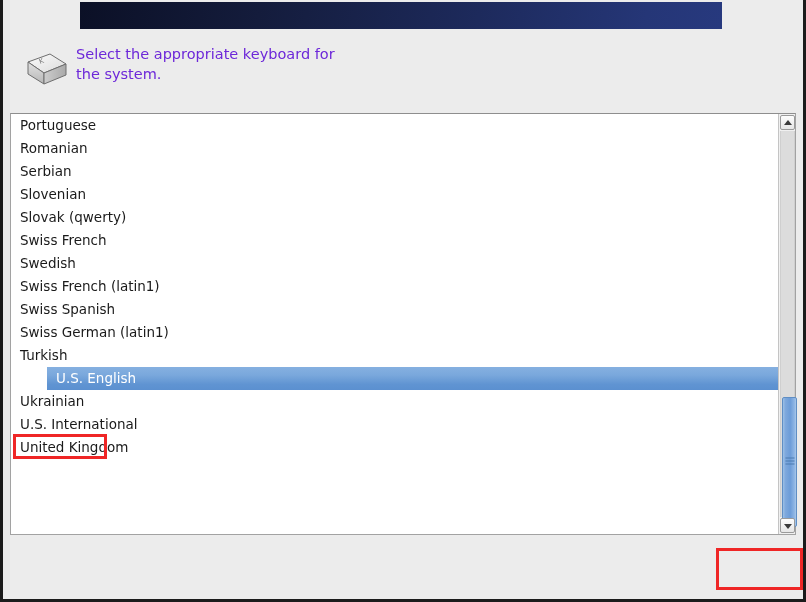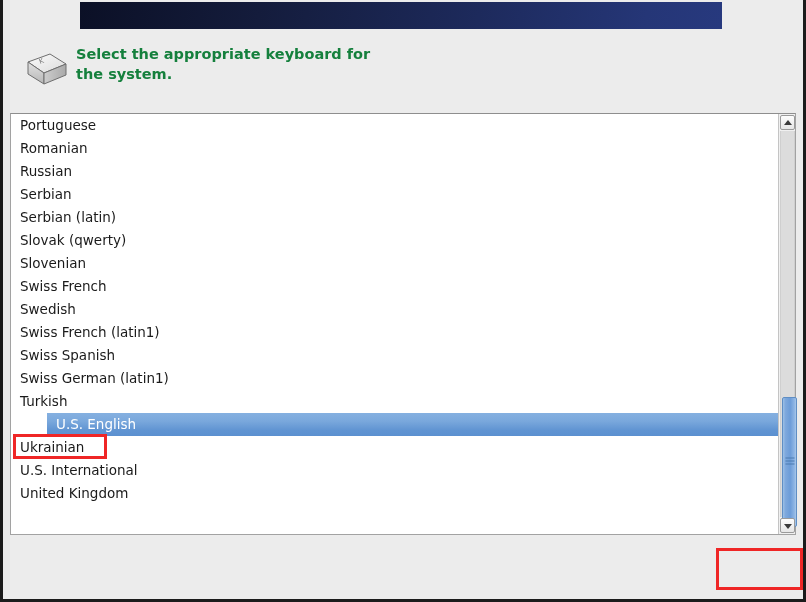--- a/index.html
+++ b/index.html
@@ -68,23 +68,22 @@
     width: 52px;
     height: 42px;
   }
   .instruction-text {
     position: absolute;
     left: 62px;
     top: 0px;
     width: 420px;
     font-size: 14.5px;
     line-height: 20px;
-    color: #15803d;
+    color: #6d28d9;
     white-space: pre-line;
-    font-weight: bold;
   }
 
   
   .listbox {
     position: absolute;
     left: 10px;
     top: 113px;
     width: 786px;
     height: 422px;
     box-sizing: border-box;
@@ -257,25 +256,23 @@
       </svg>
     </div>
     <div class="instruction-text">Select the appropriate keyboard for
 the system.</div>
   </div>
 
   <div class="listbox">
     <div class="list-items" id="list-items">
         <div class="list-row">Portuguese</div>
         <div class="list-row">Romanian</div>
-        <div class="list-row">Russian</div>
         <div class="list-row">Serbian</div>
-        <div class="list-row">Serbian (latin)</div>
+        <div class="list-row">Slovenian</div>
         <div class="list-row">Slovak (qwerty)</div>
-        <div class="list-row">Slovenian</div>
         <div class="list-row">Swiss French</div>
         <div class="list-row">Swedish</div>
         <div class="list-row">Swiss French (latin1)</div>
         <div class="list-row">Swiss Spanish</div>
         <div class="list-row">Swiss German (latin1)</div>
         <div class="list-row">Turkish</div>
         <div class="list-row selected">U.S. English</div>
         <div class="list-row">Ukrainian</div>
         <div class="list-row">U.S. International</div>
         <div class="list-row">United Kingdom</div>

